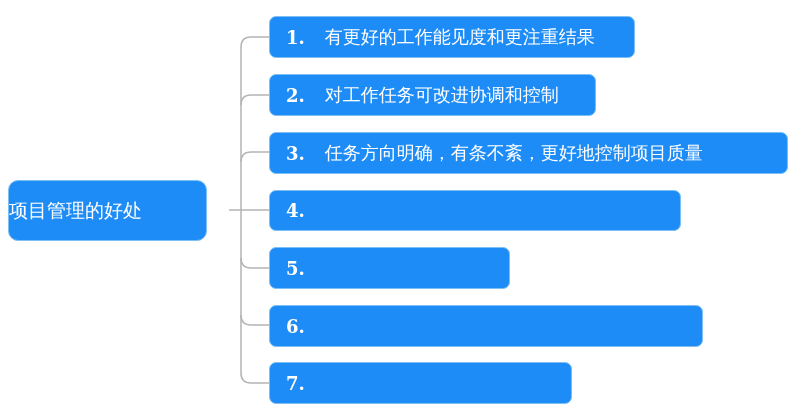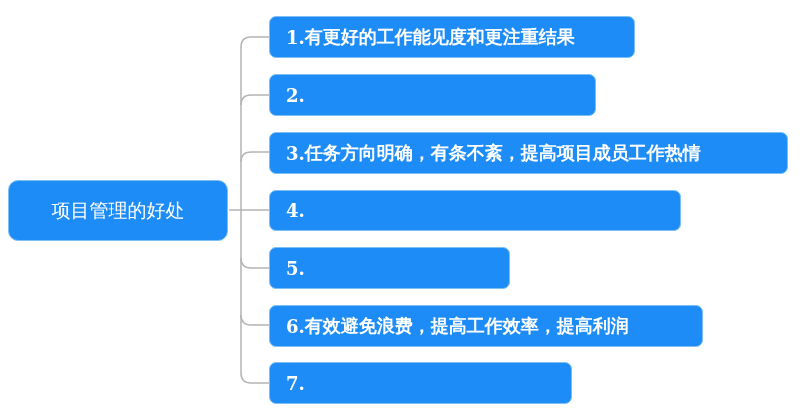--- a/index.html
+++ b/index.html
@@ -11,26 +11,26 @@
   .canvas { position: absolute; left: 0; top: 0; width: 804px; height: 417px; }
   .node {
     position: absolute; box-sizing: border-box;
     background: #1e8cf7; color: #ffffff;
     border: 1px solid #7cc0f5;
     border-radius: 7px;
     display: flex; align-items: center;
     white-space: nowrap;
   }
   .root {
-    left: 8px; top: 180px; width: 220px; height: 61px;
-    justify-content: center; font-size: 19px; border-radius: 10px;
+    left: 8px; top: 180px; width: 199px; height: 61px;
+    font-size: 19px; border-radius: 10px;
   }
   .child { left: 269px; height: 42px; padding-left: 16px; font-size: 18px; font-weight: bold; }
   .child .num { font-family: "DejaVu Serif", "Liberation Serif", serif; font-weight: bold; }
-  .child .txt { font-weight: bold; }
+  .child .txt { font-weight: normal; margin-left: 20px; }
   svg.links { position: absolute; left: 0; top: 0; }
 </style>
 </head>
 <body>
 
 <div class="canvas">
 
   <svg class="links" width="804" height="417">
     <g fill="none" stroke="#b4b4b4" stroke-width="1.5">
       <line x1="229" y1="210" x2="269" y2="210"></line>
@@ -46,37 +46,37 @@
     <span>项目管理的好处</span>
   </div>
 
   <div class="node child" style="top:16px; width:366px;">
     <span class="num">1.</span>
     <span class="txt">有更好的工作能见度和更注重结果</span>
   </div>
 
   <div class="node child" style="top:74px; width:327px;">
     <span class="num">2.</span>
+    <span class="txt">对工作任务可改进协调和控制</span>
   </div>
 
   <div class="node child" style="top:132px; width:519px;">
     <span class="num">3.</span>
-    <span class="txt">任务方向明确，有条不紊，提高项目成员工作热情</span>
+    <span class="txt">任务方向明确，有条不紊，更好地控制项目质量</span>
   </div>
 
   <div class="node child" style="top:190px; width:412px; height:41px;">
     <span class="num">4.</span>
   </div>
 
   <div class="node child" style="top:247px; width:241px;">
     <span class="num">5.</span>
   </div>
 
   <div class="node child" style="top:305px; width:434px;">
     <span class="num">6.</span>
-    <span class="txt">有效避免浪费，提高工作效率，提高利润</span>
   </div>
 
   <div class="node child" style="top:362px; width:303px;">
     <span class="num">7.</span>
   </div>
 
 </div>
 
 </body></html>

